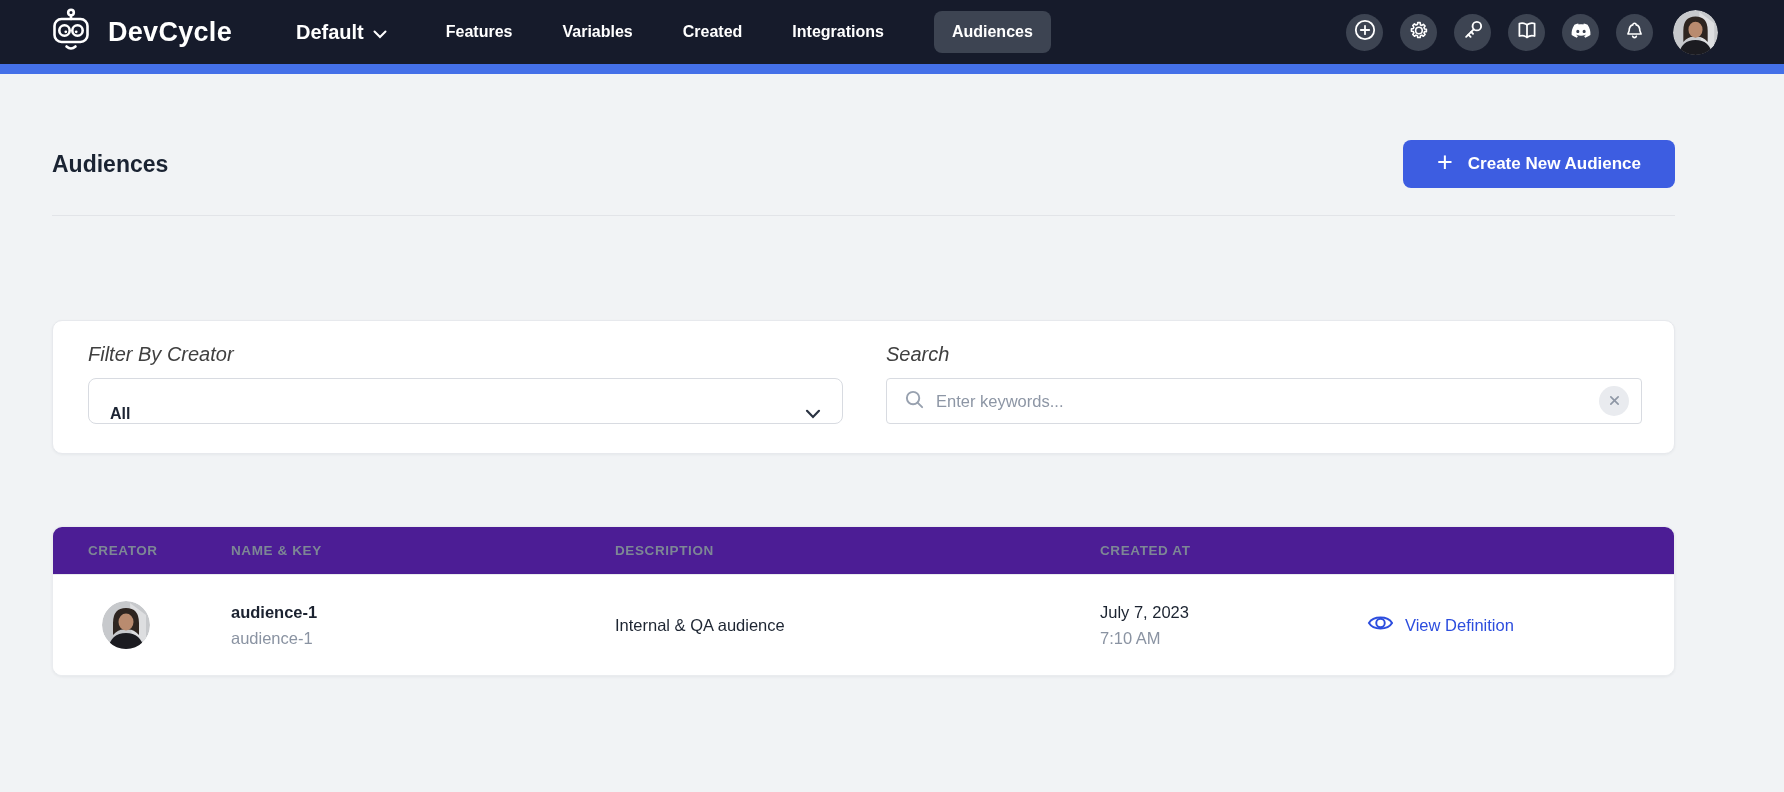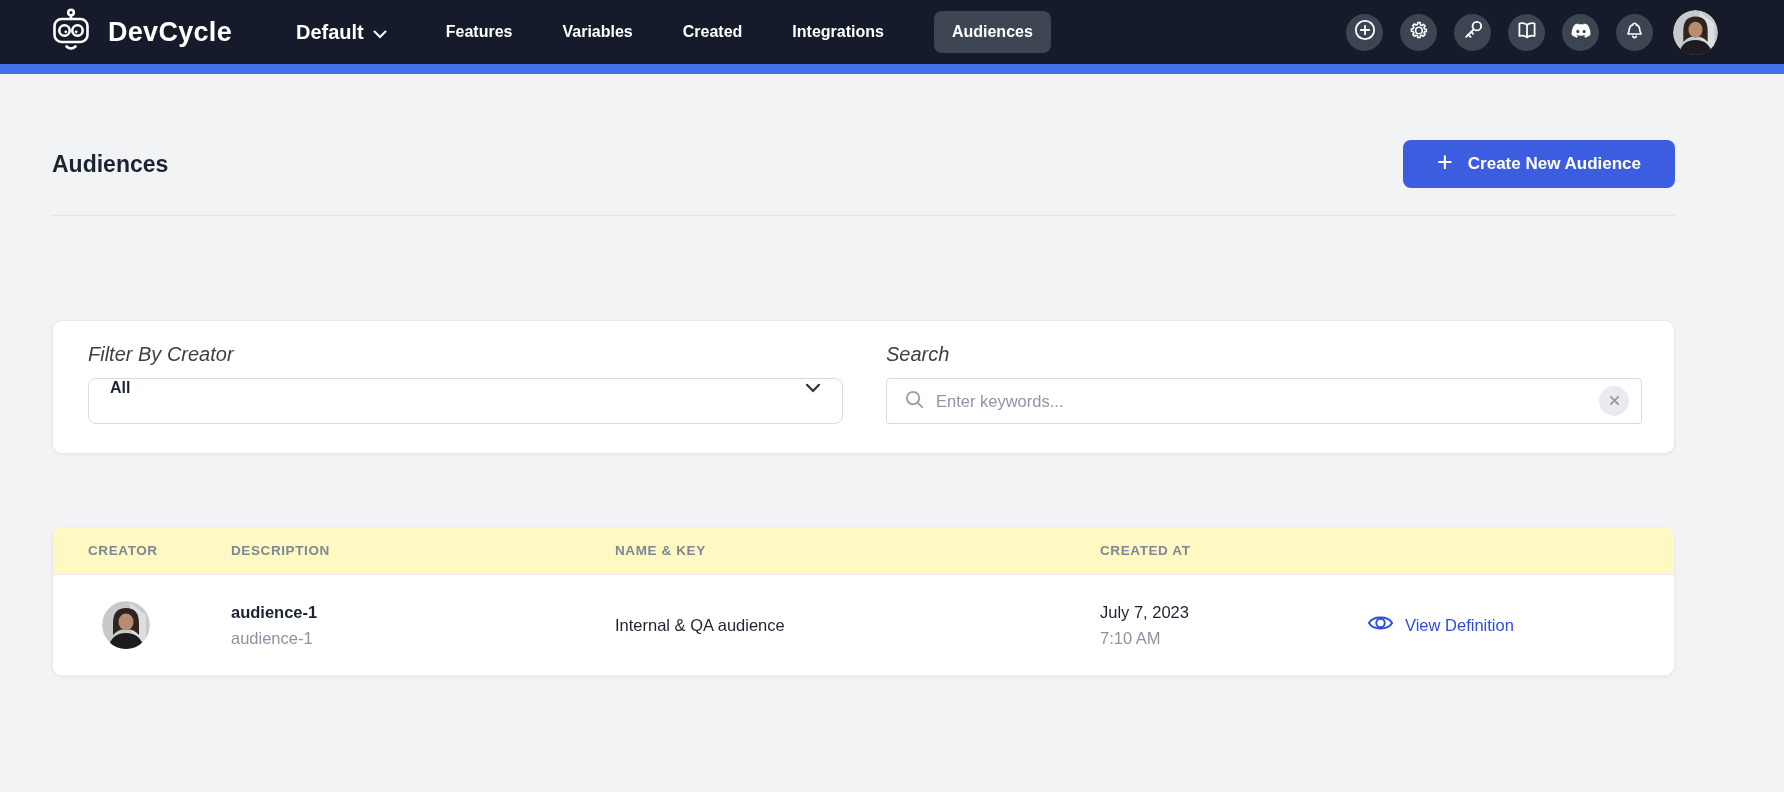--- a/index.html
+++ b/index.html
@@ -25,32 +25,32 @@
   .page-title { font-size:23px; font-weight:700; color:#1a2332; }
   .create-btn { min-width:272px; height:48px; background:#3d5de1; color:#fff; border:none; border-radius:8px; font-family:"Liberation Sans",sans-serif; font-size:17px; font-weight:600; display:flex; align-items:center; justify-content:center; gap:15px; cursor:pointer; }
   .create-btn .plus { font-size:27px; font-weight:300; line-height:1; margin-top:-3px; }
   .divider { margin-top:27px; border-bottom:1px solid #e2e4e8; }
 
   
   .filter-card { margin-top:104px; height:134px; background:#fff; border:1px solid #e7e9ed; border-radius:10px; box-shadow:0 1px 3px rgba(20,30,50,.05); display:flex; padding:22px 32px 0 35px; }
   .filter-col-left { width:755px; }
   .filter-col-right { flex:1; margin-left:43px; }
   .field-label { font-size:20px; font-weight:500; color:#404040; margin-bottom:12px;font-style:italic; }
-  .select-box { height:46px; border:1px solid #d8dbe1; border-radius:8px; background:#fff; display:flex; align-items:flex-start; padding:0 21px; cursor:pointer; }
+  .select-box { height:46px; border:1px solid #d8dbe1; border-radius:8px; background:#fff; display:flex; align-items:flex-end; padding:0 21px; cursor:pointer; }
   .select-value { font-size:16px; font-weight:600; color:#1c2433; }
   .select-box .chev { margin-left:auto; }
   .search-box { height:46px; border:1px solid #d8dbe1; border-radius:4px; background:#fff; display:flex; align-items:center; padding:0 12px 0 17px; }
   .search-box input { border:none; outline:none; flex:1; font-family:"Liberation Sans",sans-serif; font-size:16.5px; color:#2a3342; margin-left:11px; background:transparent; }
   .search-box input::placeholder { color:#8d96a5; }
   .clear-btn { width:30px; height:30px; border-radius:50%; background:#e9ebef; border:none; display:flex; align-items:center; justify-content:center; cursor:pointer; flex:none; }
 
   
   .table-card { margin-top:72px; background:#fff; border:1px solid #eaecef; border-radius:10px; box-shadow:0 1px 3px rgba(20,30,50,.06); overflow:hidden; }
   .thead, .trow { display:grid; grid-template-columns:143px 384px 485px 261px 1fr; align-items:center; padding-left:35px; }
-  .thead { height:48px; background:#fef9c3; border-bottom:1px solid #e9ebee; }
+  .thead { height:48px; background:#4c1d95; border-bottom:1px solid #e9ebee; }
   .th { font-size:13.5px; font-weight:700; letter-spacing:.6px; color:#7d8795; text-transform:uppercase; }
   .trow { height:100px; background:#fff; }
   .row-avatar { width:48px; height:48px; border-radius:50%; overflow:hidden; margin-left:14px; }
   .cell-name .name { font-size:16.5px; font-weight:700; color:#1b2230; line-height:26px; }
   .cell-name .key { font-size:16.5px; color:#8a93a2; line-height:26px; }
   .cell-desc { font-size:16.5px; color:#1d2532; }
   .cell-created .date { font-size:16.5px; color:#1b2330; line-height:26px; }
   .cell-created .time { font-size:16.5px; color:#8a93a2; line-height:26px; }
   .view-link { display:flex; align-items:center; gap:11px; color:#2c4dde; font-size:16.5px; cursor:pointer; padding-left:6px; }
 </style>
@@ -197,22 +197,22 @@
               </svg>
           </span>
         </button>
       </div>
     </div>
   </div>
 
   <div class="table-card">
     <div class="thead">
       <div class="th">Creator</div>
+      <div class="th">Name &amp; Key</div>
       <div class="th">Description</div>
-      <div class="th">Name &amp; Key</div>
       <div class="th">Created At</div>
       <div class="th"></div>
     </div>
 
     <div class="trow">
       <div>
         <div class="row-avatar">
           <svg width="48" height="48" viewBox="0 0 48 48">
             <circle cx="24" cy="24" r="24" fill="#c7c9cc"></circle>
             <path d="M28 2 L44 14 L44 40 L30 40 Z" fill="#dddee0"></path>

